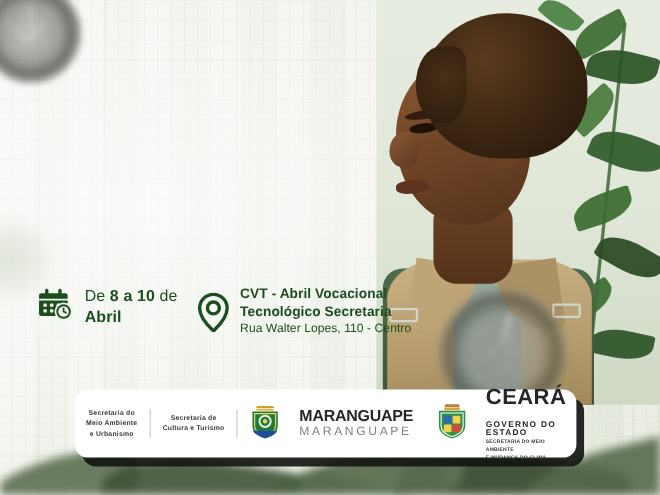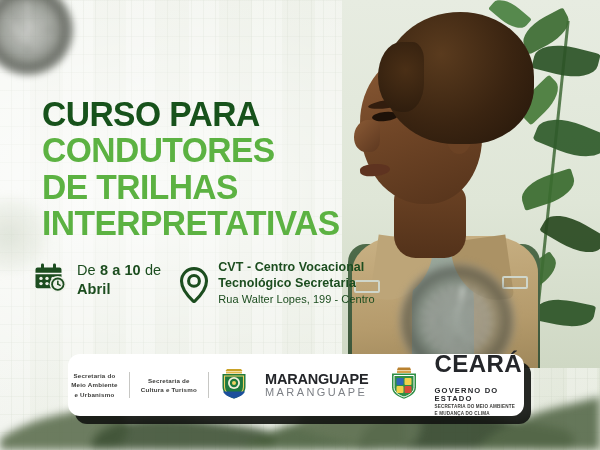--- a/index.html
+++ b/index.html
@@ -401,21 +401,21 @@
   }
   .mar-2 {
     font-size: 11px;
     font-weight: 400;
     color: #7d8086;
     letter-spacing: 2.4px;
     margin-top: 1px;
   }
   .ceara-text { line-height: 1; }
   .ce-1 {
-    font-size: 24px;
+    font-size: 20px;
     font-weight: 900;
     color: #24262a;
     letter-spacing: .4px;
   }
   .ce-2 {
     font-size: 7.6px;
     font-weight: 700;
     color: #24262a;
     letter-spacing: 1.15px;
     margin-top: 11px;
@@ -477,26 +477,20 @@
     <div class="bf f3"></div>
     <div class="bf f4"></div>
     <div class="bf f5"></div>
     <div class="bf f6"></div>
   </div>
 
   <div class="bokeh topleft"></div>
   <div class="bokeh midleft"></div>
   <div class="bokeh chest"></div>
 
-  <div class="headline">
-    <span class="hl hl-dark">CURSO PARA</span>
-    <span class="hl hl-light">CONDUTORES</span>
-    <span class="hl hl-light">DE TRILHAS</span>
-    <span class="hl hl-light">INTERPRETATIVAS</span>
-  </div>
 
   <div class="info">
 
     <div class="info-block">
       <span class="info-icon">
         <svg width="34" height="34" viewBox="0 0 34 34" aria-hidden="true">
           <g fill="#1c4d1f">
             <rect x="7" y="3.5" width="3" height="6" rx="1.4"></rect>
             <rect x="19" y="3.5" width="3" height="6" rx="1.4"></rect>
             <path d="M3.5 7.5h22a2 2 0 0 1 2 2v3.2h-26V9.5a2 2 0 0 1 2-2z"></path>
@@ -525,23 +519,23 @@
     </div>
 
     <div class="info-block">
       <span class="info-icon">
         <svg width="30" height="36" viewBox="0 0 30 36" aria-hidden="true">
           <path d="M15 1.6c-6.9 0-12.5 5.6-12.5 12.5 0 9 10.2 18.6 11.7 20a1.2 1.2 0 0 0 1.6 0c1.5-1.4 11.7-11 11.7-20C27.5 7.2 21.9 1.6 15 1.6z" fill="none" stroke="#1c4d1f" stroke-width="3.1"></path>
           <circle cx="15" cy="13.9" r="5.4" fill="none" stroke="#1c4d1f" stroke-width="3.1"></circle>
         </svg>
       </span>
       <div class="venue-text">
-        <div class="venue-l1">CVT - Centro Vocacional</div>
+        <div class="venue-l1">CVT - Abril Vocacional</div>
         <div class="venue-l2">Tecnológico Secretaria</div>
-        <div class="venue-l3">Rua Walter Lopes, 199 - Centro</div>
+        <div class="venue-l3">Rua Walter Lopes, 110 - Centro</div>
       </div>
     </div>
 
   </div>
 
   <div class="footer">
 
     <div class="sec-block">
       <div>Secretaria do</div>
       <div>Meio Ambiente</div>

